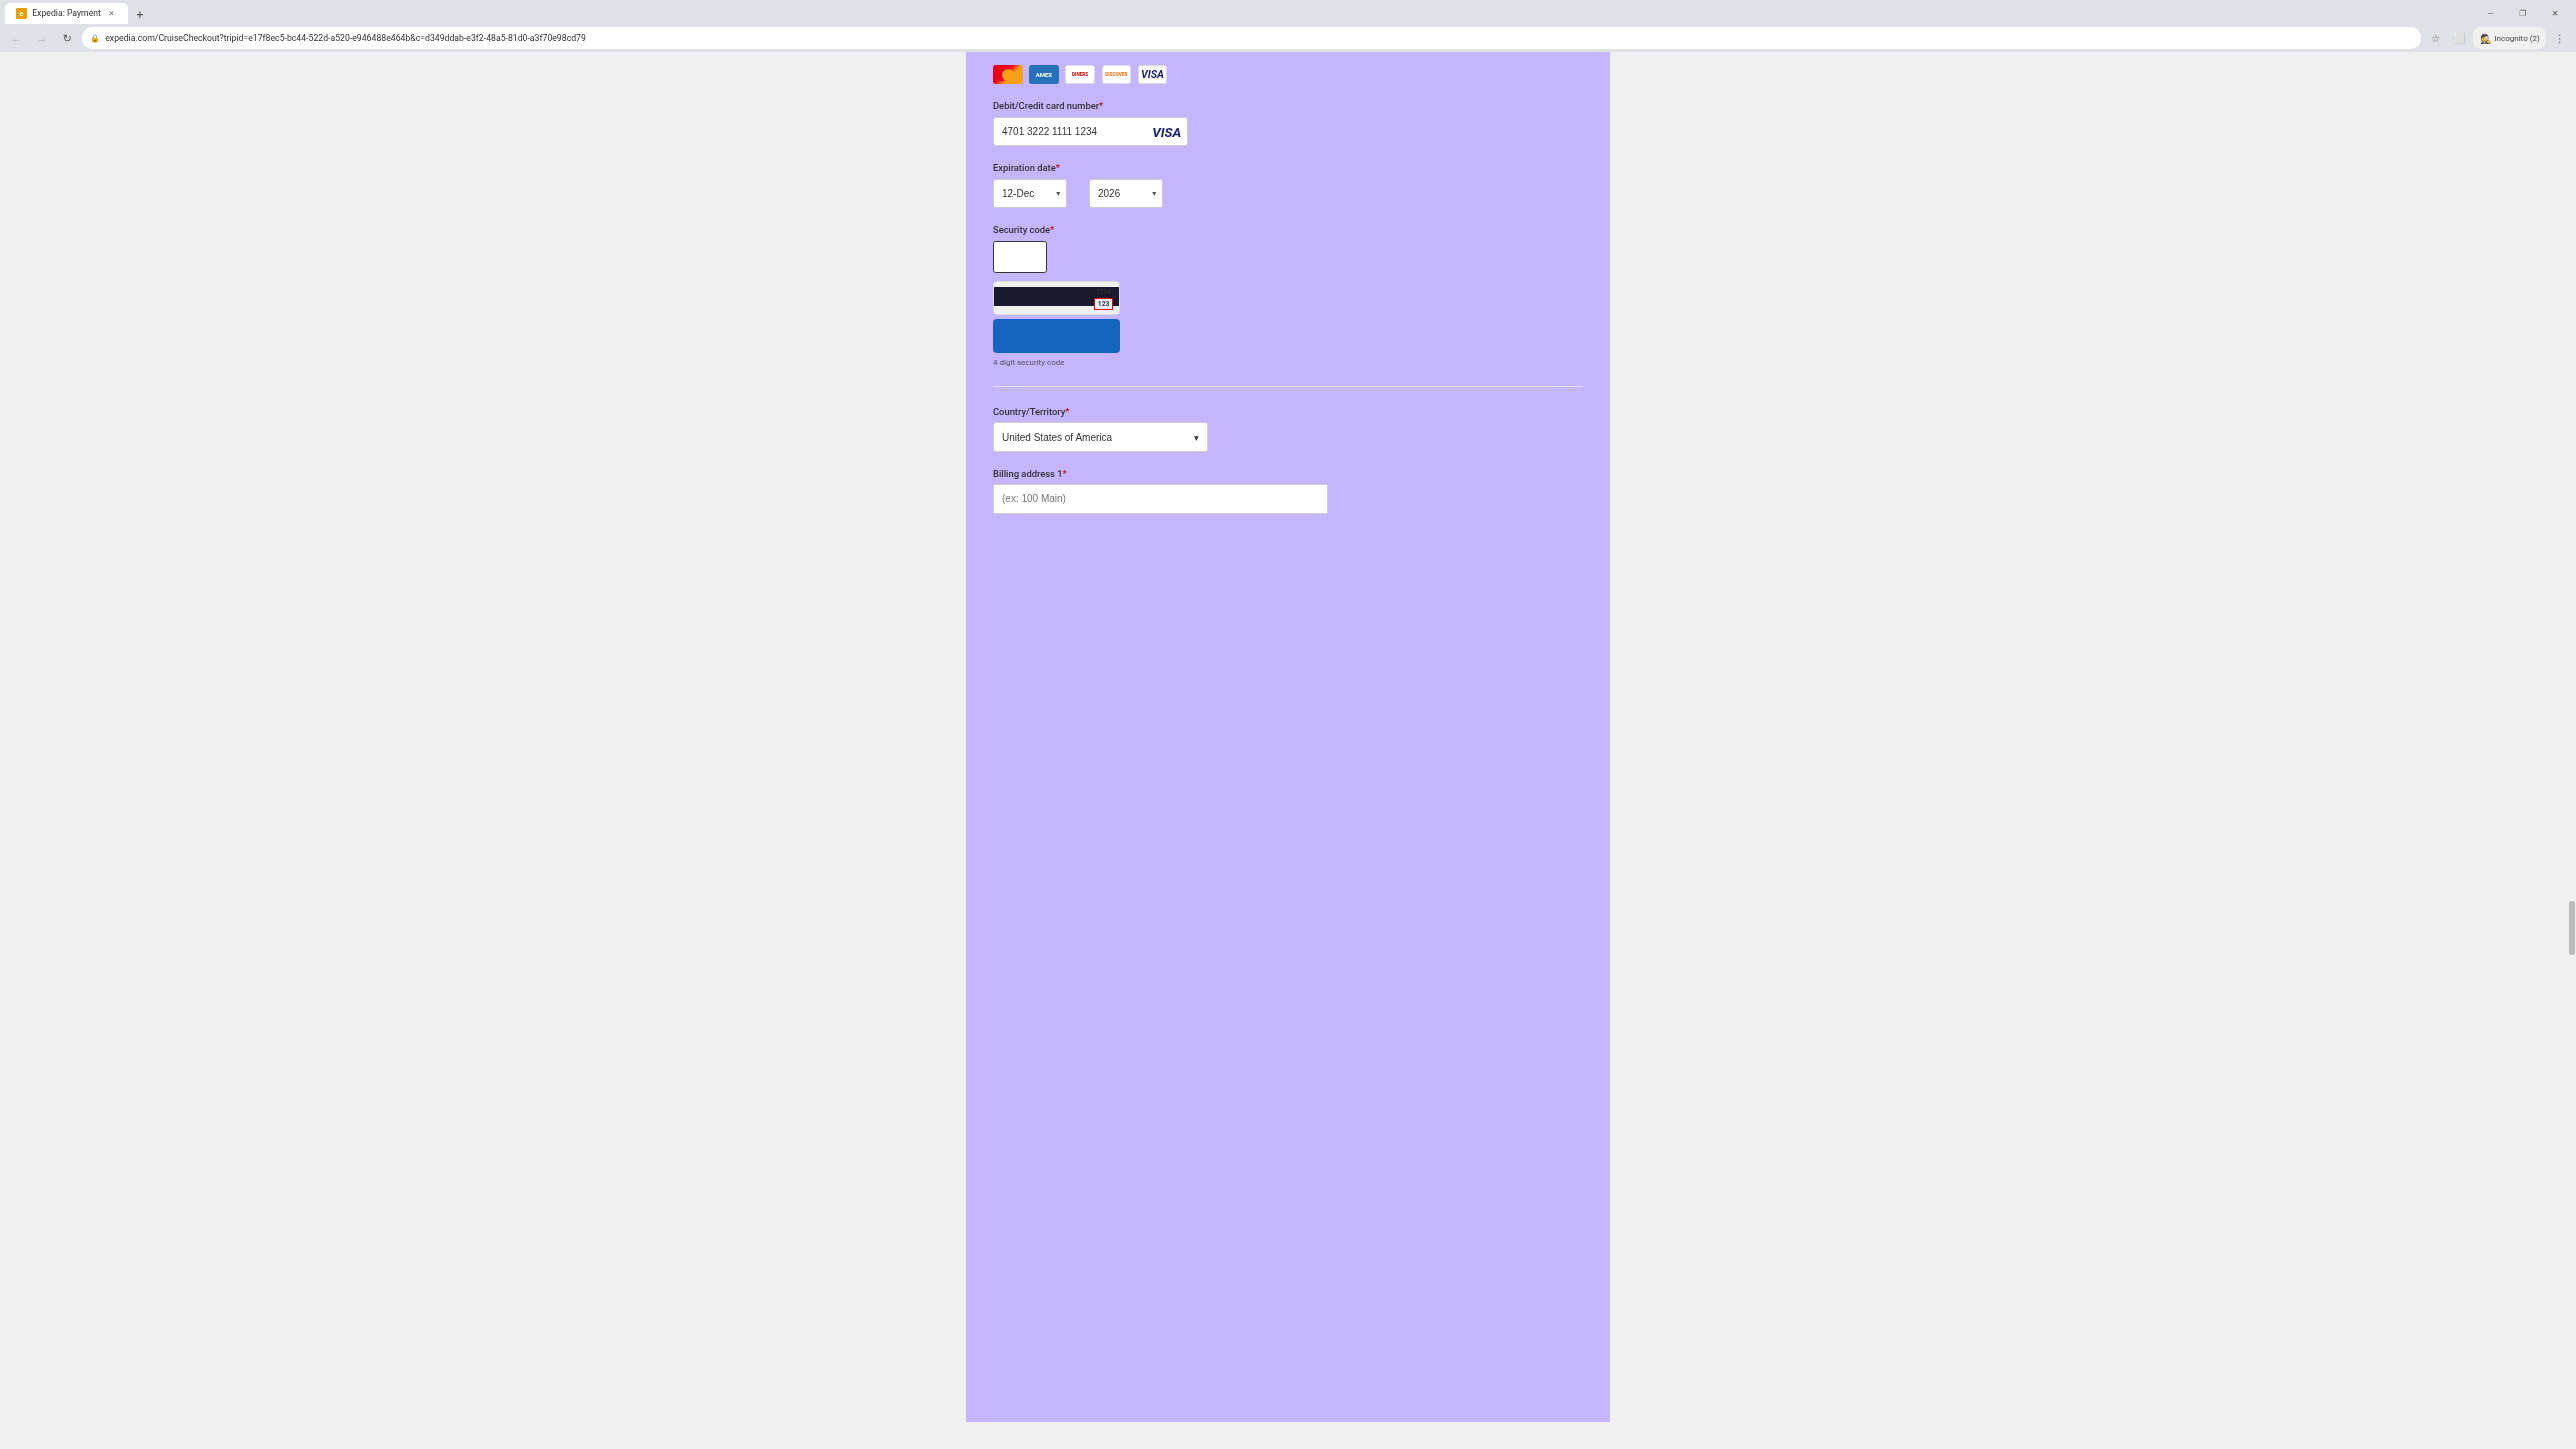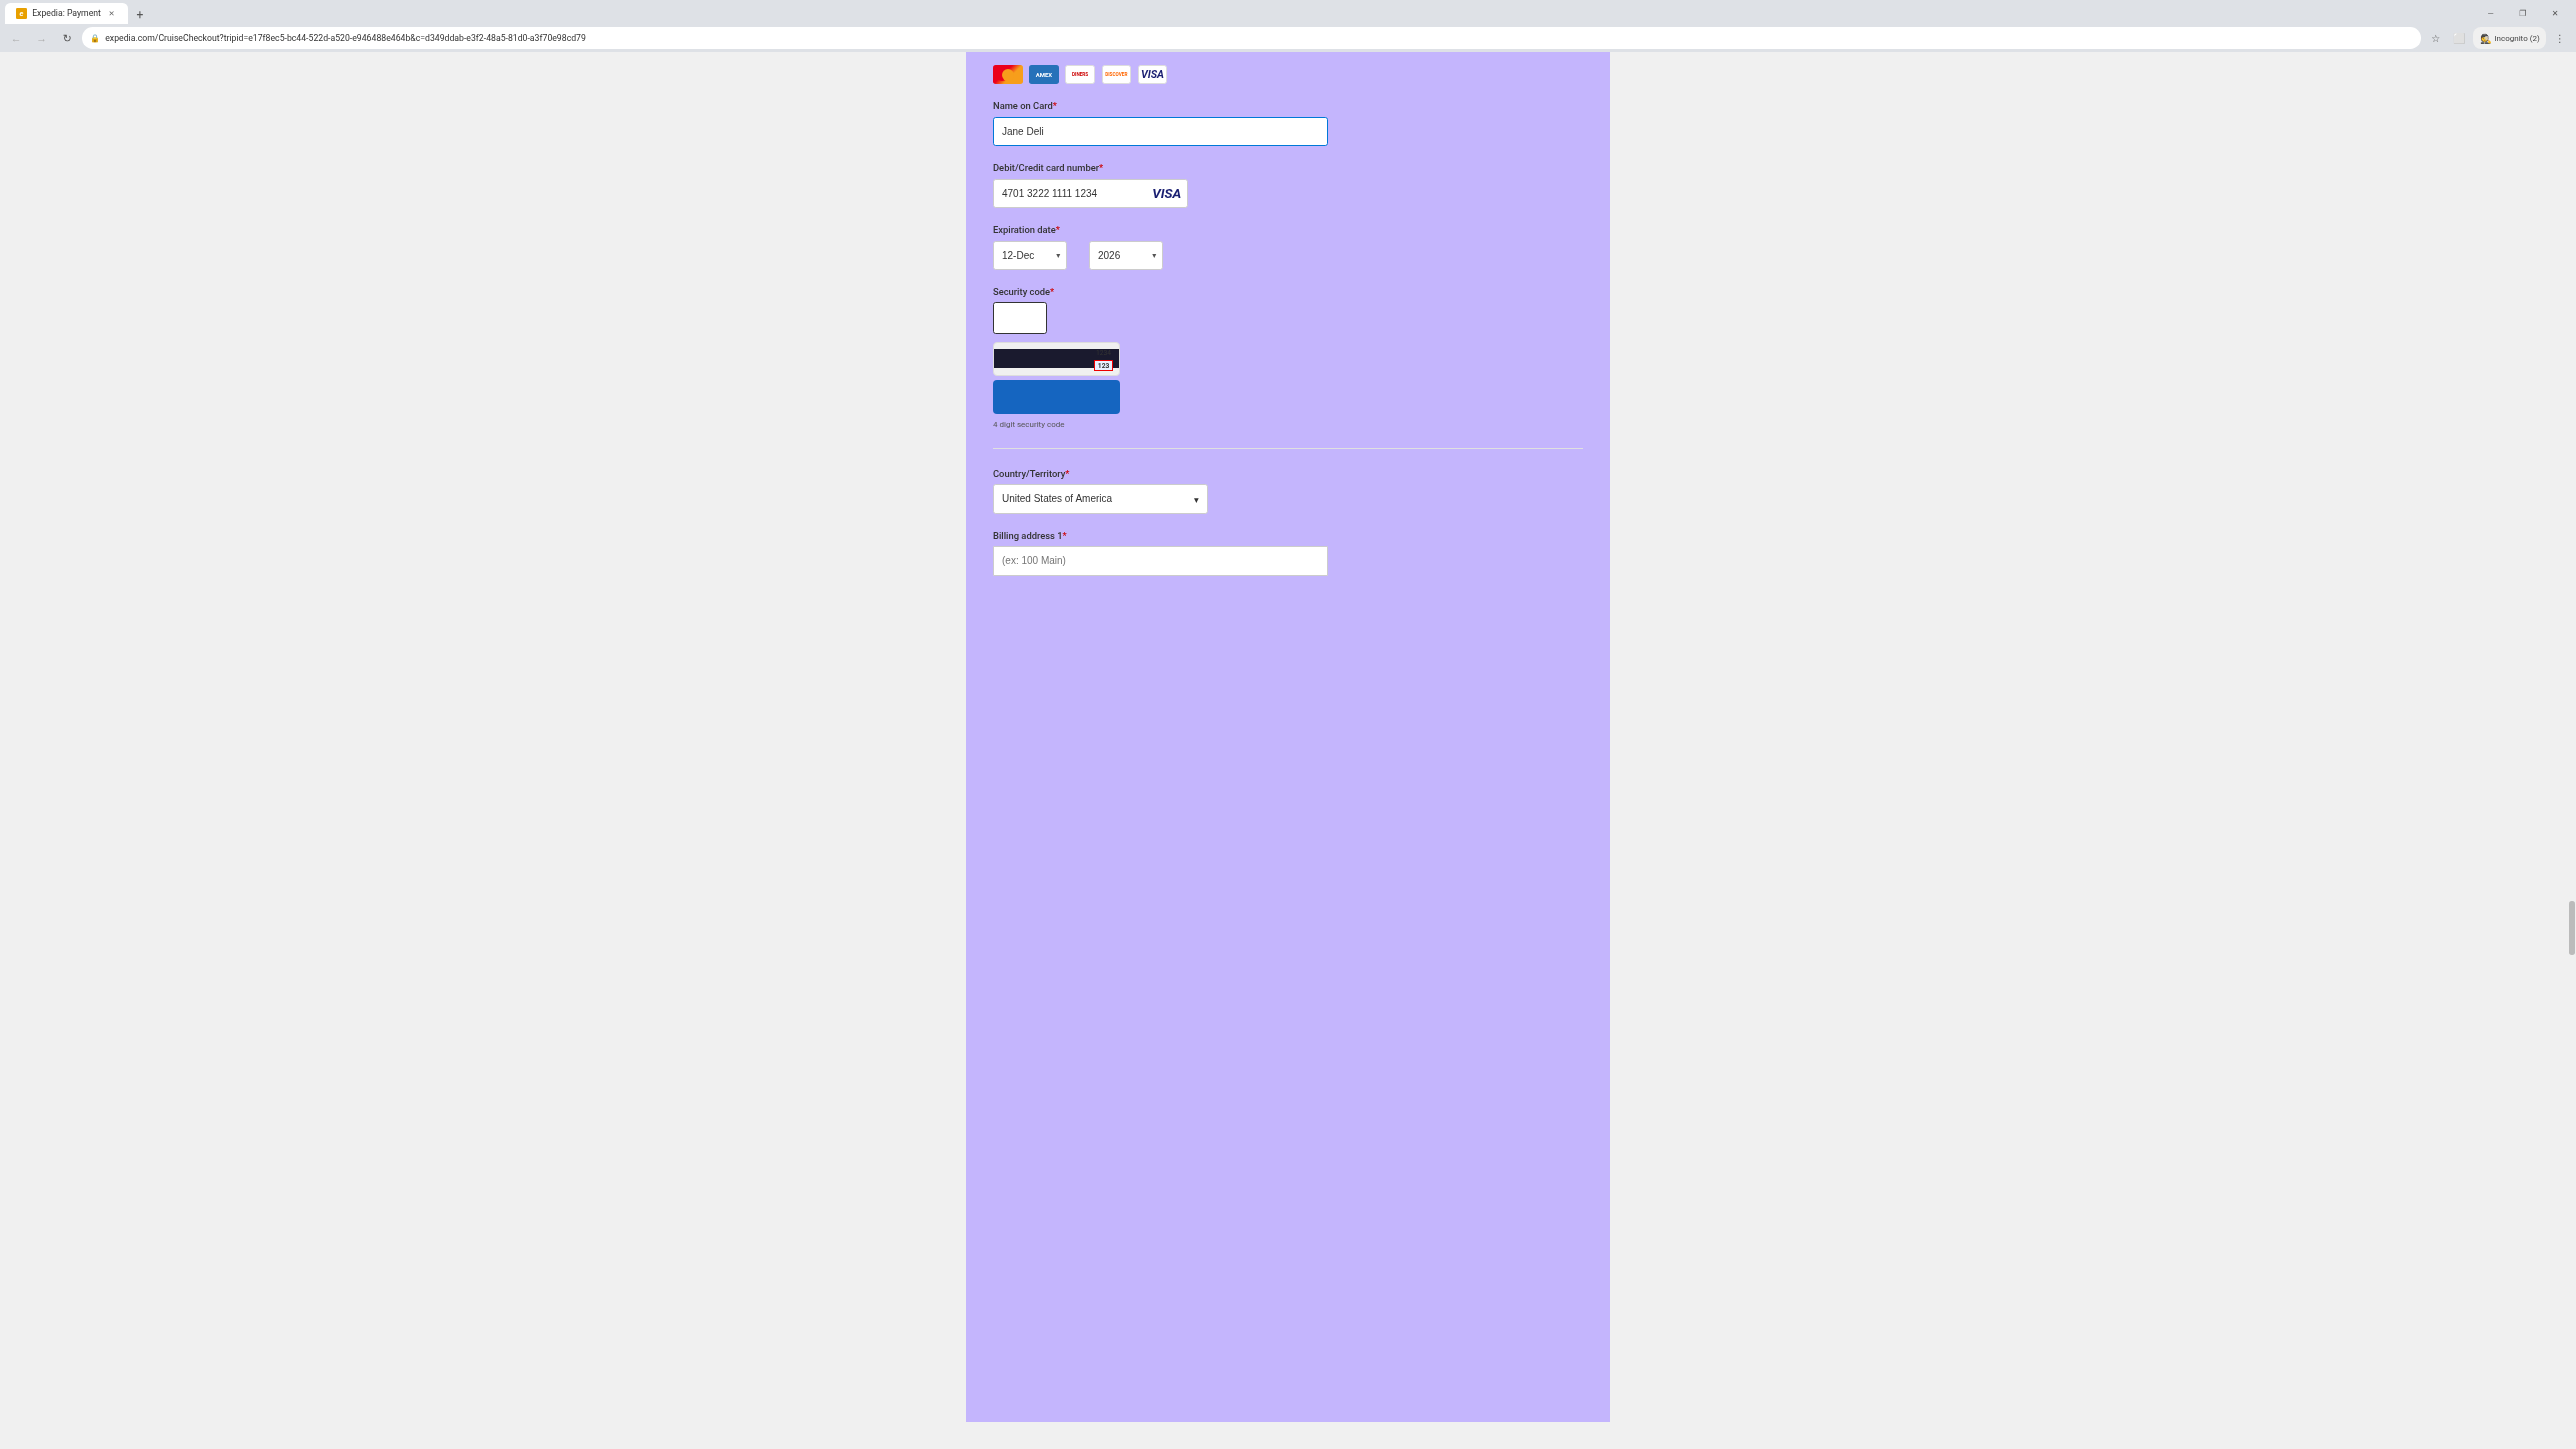--- a/index.html
+++ b/index.html
@@ -484,26 +484,20 @@
       <span>DINERS</span>
     </div>
     <div class="card-icon card-discover" style="width:29.5px;height:19px;font-size:4.7px;">
       <span>DISCOVER</span>
     </div>
     <div class="card-icon card-visa-icon" style="width:29.5px;height:19px;">
       <span>VISA</span>
     </div>
   </div>
 
-  <div class="form-section">
-    <label class="field-label">
-      <span>Name on Card</span><span class="required-star">*</span>
-    </label>
-    <input class="text-input" type="text" style="border-color: rgb(0, 120, 215);" value="Jane Deli">
-  </div>
 
   <div class="form-section">
     <label class="field-label">
       <span>Debit/Credit card number</span><span class="required-star">*</span>
     </label>
     <div class="card-number-wrapper">
       <input class="card-number-input" type="text" value="4701 3222 1111 1234" style="">
       <span class="card-number-visa">VISA</span>
     </div>
   </div>

